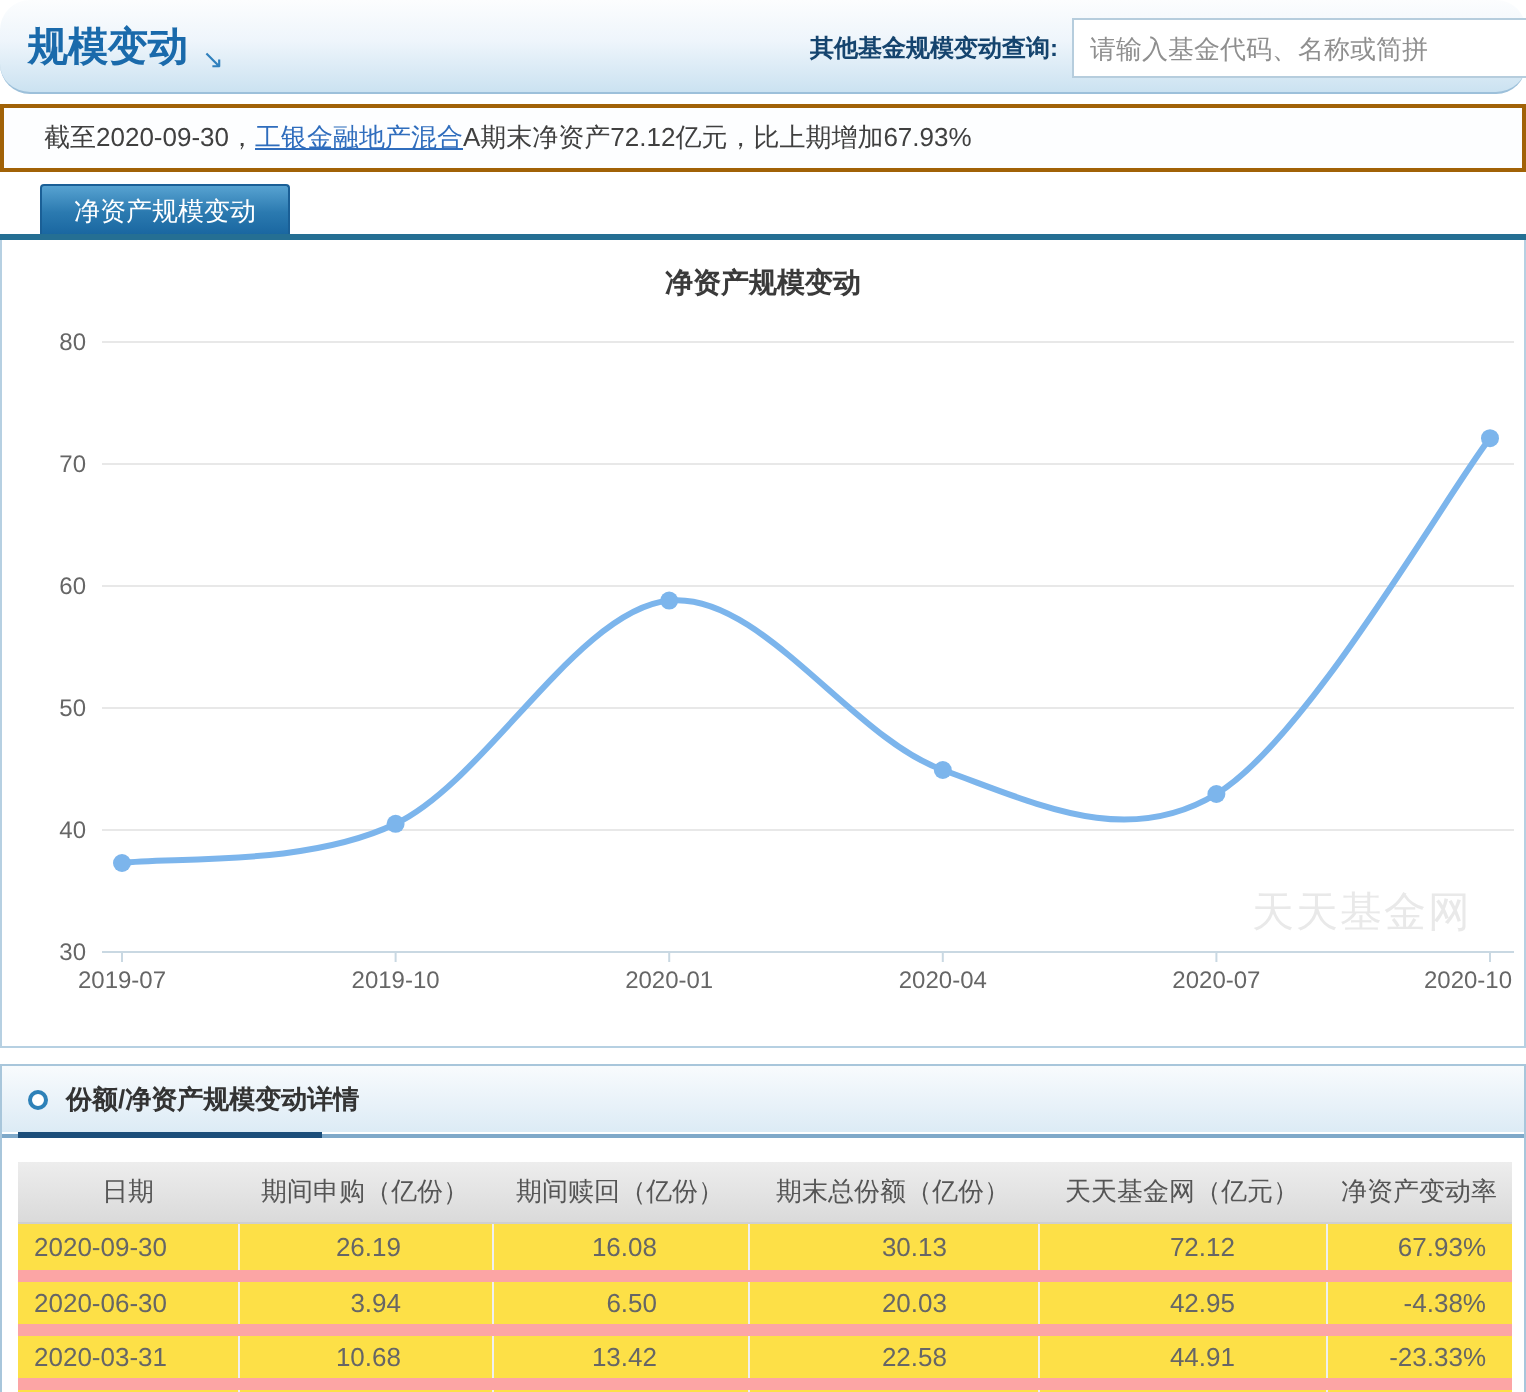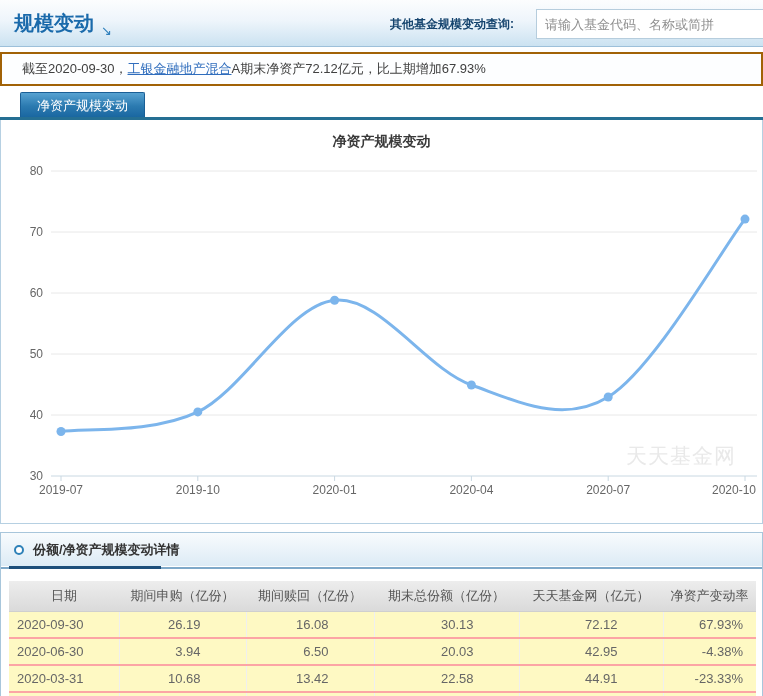--- a/index.html
+++ b/index.html
@@ -2,25 +2,25 @@
 <html><head>
 <meta charset="utf-8">
 <style>
   * { margin:0; padding:0; box-sizing:border-box; }
   html,body { width:763px; height:696px; overflow:hidden; background:#fff;
     font-family:"Liberation Sans","DejaVu Sans",sans-serif; }
 
   
   .top-header { height:47px; border-bottom:1px solid #9dc0da; position:relative;
     background:linear-gradient(180deg,#fcfdfe 0%,#eef5fb 45%,#cbe2f1 100%);
-    display:flex; align-items:center; padding-left:14px; }
+    display:flex; align-items:center; padding-left:14px;border-radius:15px; }
   .page-title { font-size:20px; font-weight:bold; color:#1a6aab; }
   .title-arrow { color:#3080bd; font-size:13px; margin-left:7px; margin-top:14px; }
   .query-area { position:absolute; right:0; top:9px; display:flex; align-items:center; }
-  .query-label { font-size:12px; font-weight:bold; color:#15446e; margin-right:22px; }
+  .query-label { font-size:12px; font-weight:bold; color:#15446e; margin-right:7px; }
   .search-input { width:227px; height:30px; border:1px solid #b6cddd; border-right:none;
     padding:0 8px; font-size:13px; color:#333; outline:none; background:#fff; }
   .search-input::placeholder { color:#8f8f8f; }
 
   
   .summary-bar { margin-top:5px; height:34px; border:2px solid #a16207; background:#fdfeff;
     display:flex; align-items:center; padding-left:20px; font-size:13px; color:#404040; }
   .fund-link { color:#2f6dbd; text-decoration:underline; cursor:pointer; }
 
   
@@ -47,21 +47,21 @@
   .details-title { font-size:13px; font-weight:bold; color:#333; }
   .details-underline { position:relative; height:3px; }
   .underline-full { position:absolute; left:0; right:0; top:1px; height:2px; background:#7fa9c9; }
   .underline-left { position:absolute; left:8px; top:0; width:152px; height:3px; background:#1c4e7a; }
 
   
   .scale-table { width:747px; margin:12px 8px 0; border-collapse:collapse;
     table-layout:fixed; font-size:13px; color:#666; }
   .scale-table thead th { height:30px; font-weight:normal; color:#555; text-align:center;
     background:linear-gradient(180deg,#ededed,#dadada); border-bottom:1px solid #cfcfcf; }
-  .scale-table tbody td { height:27px; border-bottom:2px solid #fca5a5; border-right:1px solid #efefef; background:#fef9c3; }
+  .scale-table tbody td { height:27px; border-bottom:6px solid #fca5a5; border-right:1px solid #efefef; background:#fde047; }
   .scale-table tbody td:last-child { border-right:none; }
   td.date { text-align:left; padding-left:8px; }
   td.num  { text-align:right; padding-right:45px; }
   td.pct  { text-align:right; padding-right:13px; }
 </style>
 </head>
 <body>
 
 <div class="top-header">
   <span class="page-title">规模变动</span>

